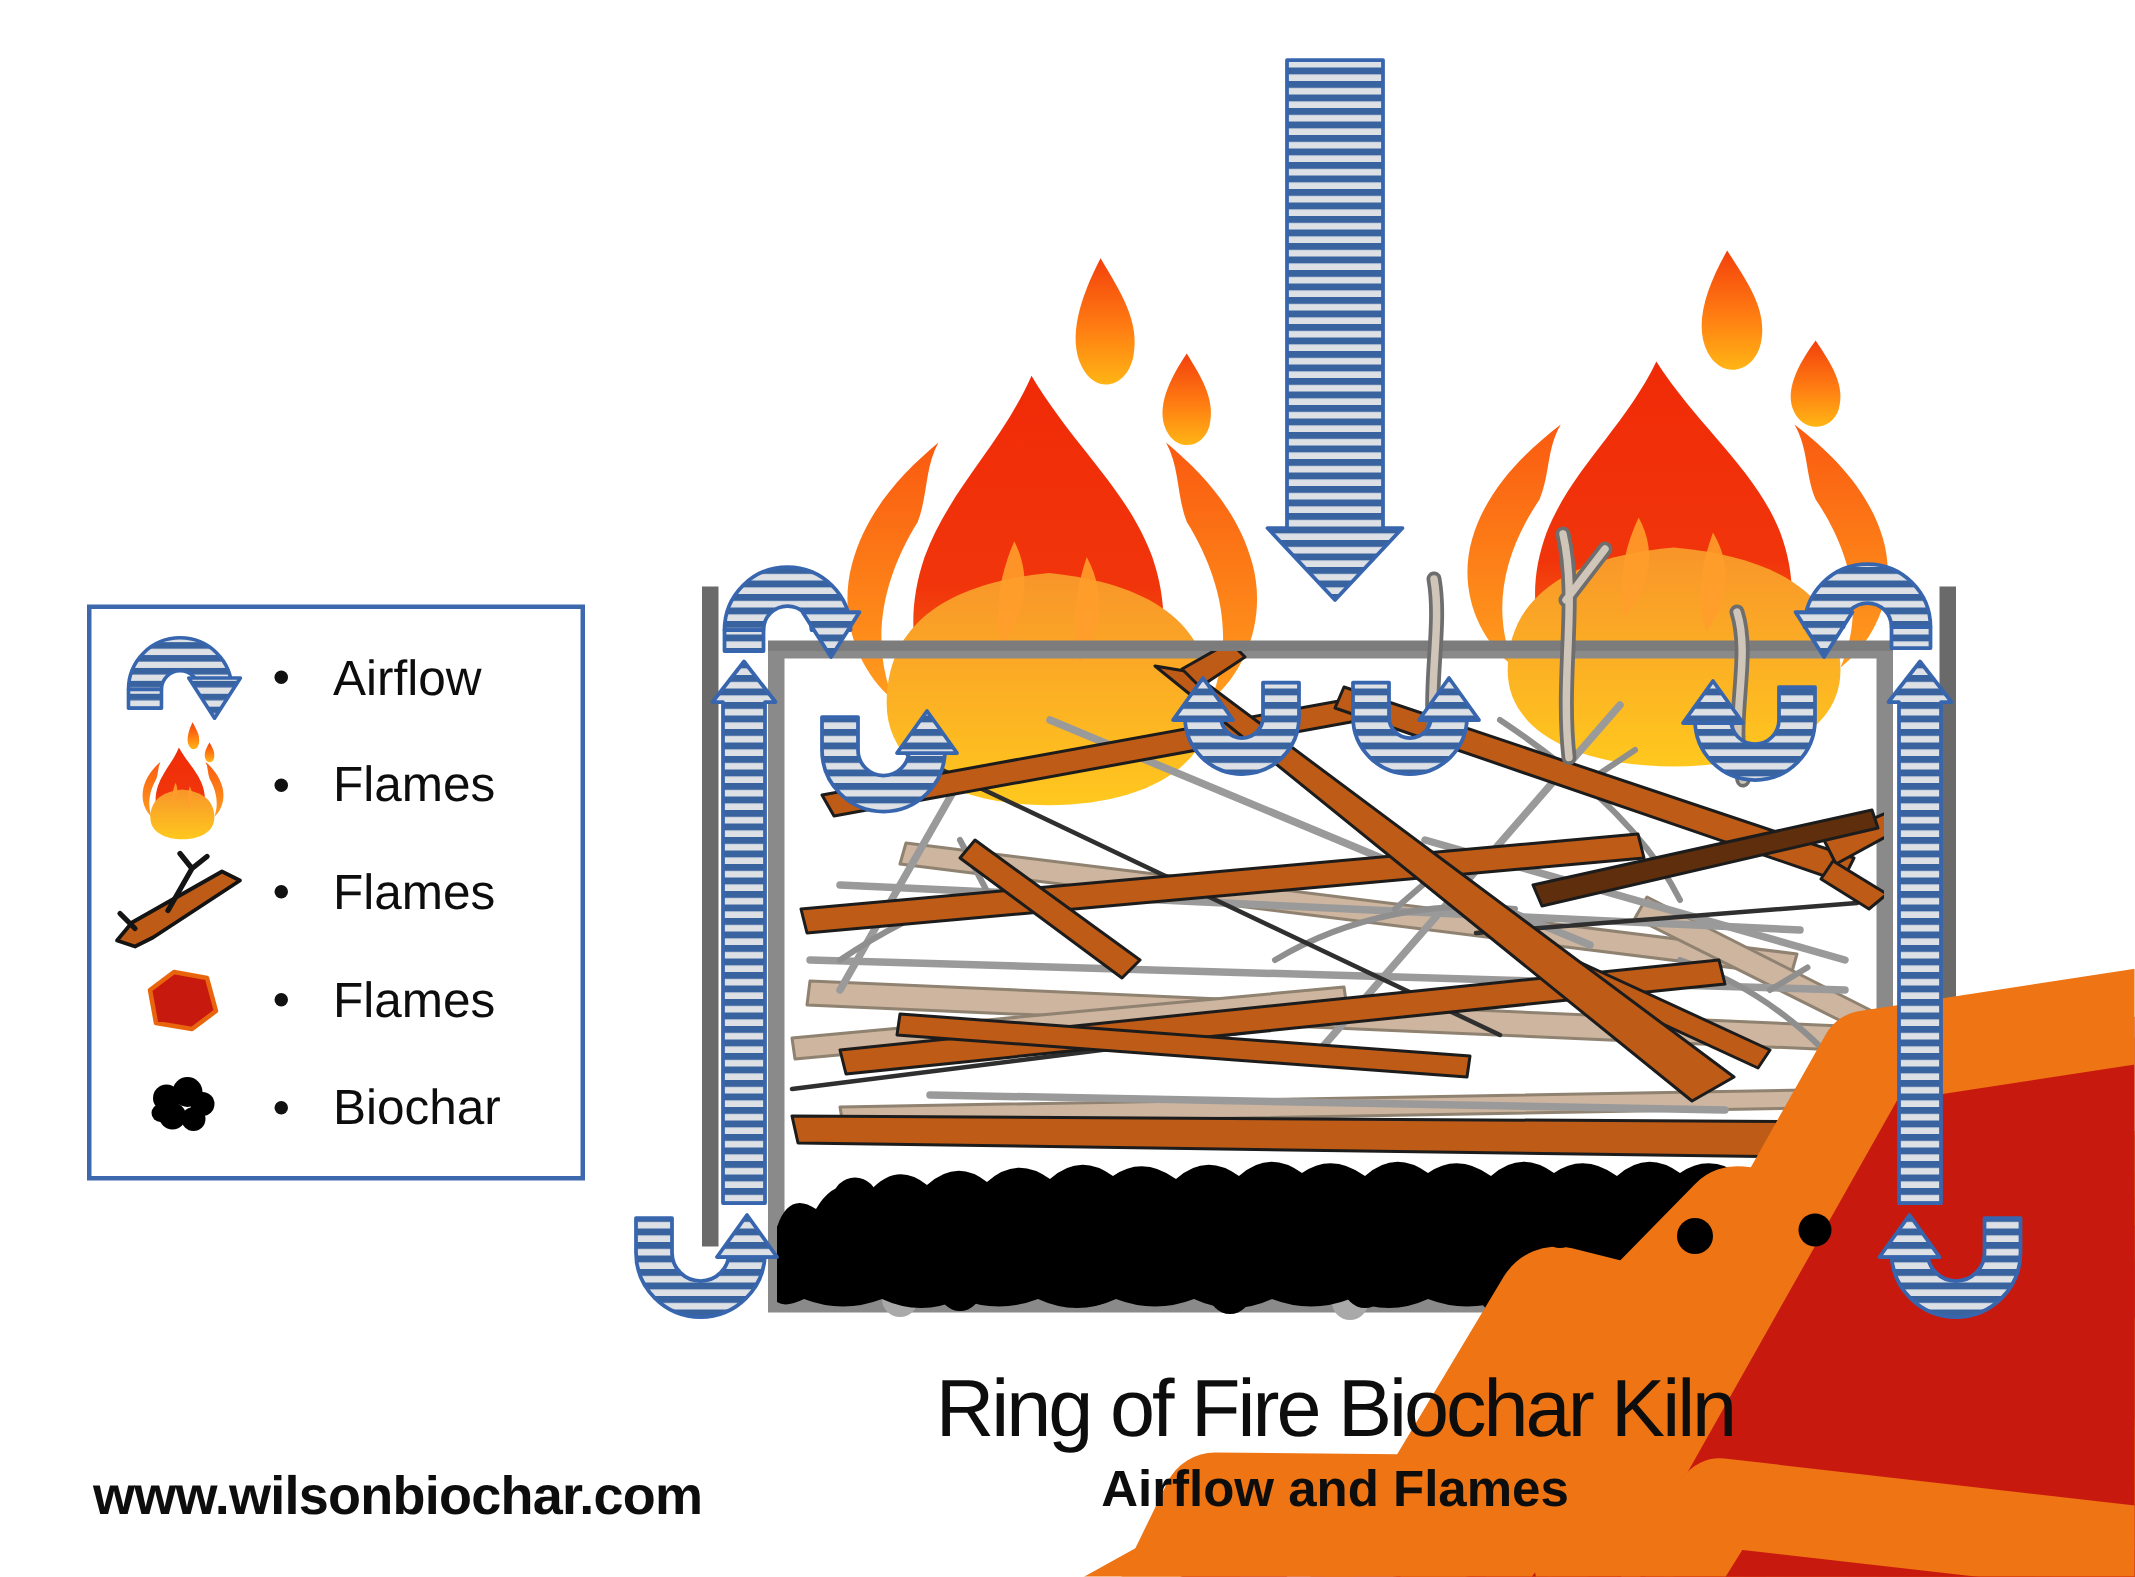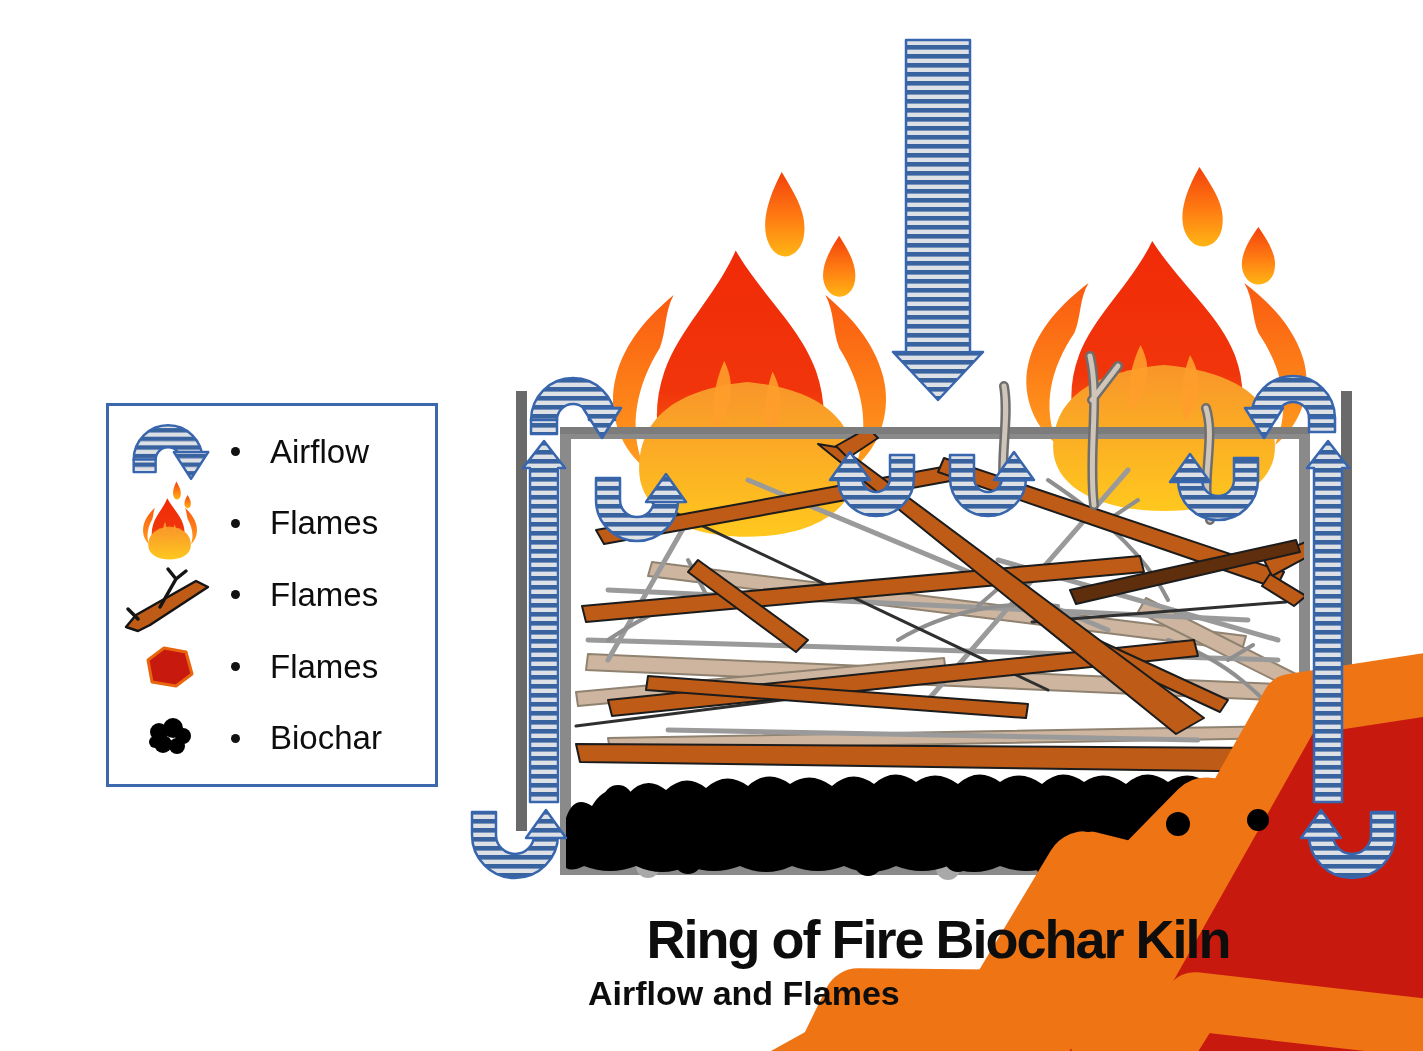--- a/index.html
+++ b/index.html
@@ -1,33 +1,33 @@
 <!DOCTYPE html>
 <html><head>
 <meta charset="utf-8">
 <style>
   html,body{margin:0;padding:0;background:#ffffff;}
   body{width:1423px;height:1051px;position:relative;overflow:hidden;
        font-family:"Liberation Sans", sans-serif;color:#111;}
-  .stage{position:absolute;inset:0;margin-left:48px;}
+  .stage{position:absolute;inset:0;}
   svg.scene{position:absolute;left:0;top:0;width:1423px;height:1051px;}
 
   
   .legend-box{position:absolute;left:58px;top:403px;width:332px;height:384px;
     background:#fff;border:3px solid #3E68AE;box-sizing:border-box;
     display:flex;flex-direction:column;justify-content:space-around;padding:10px 0;}
   .legend-row{display:flex;align-items:center;height:70px;}
   .legend-icon-cell{flex:0 0 122px;display:flex;justify-content:center;align-items:center;}
   .legend-bullet{width:9px;height:9px;border-radius:50%;background:#111;flex:0 0 9px;}
   .legend-label{margin-left:30px;font-size:33px;font-weight:500;color:#0d0d0d;}
 
   
   .title{position:absolute;left:540px;top:908px;width:700px;text-align:center;
-    font-size:54px;font-weight:700;letter-spacing:-2px;color:#0d0d0d;white-space:nowrap;}
-  .subtitle{position:absolute;left:540px;top:974px;width:700px;text-align:left;
+    font-size:54px;font-weight:400;letter-spacing:-2px;color:#0d0d0d;white-space:nowrap;}
+  .subtitle{position:absolute;left:540px;top:974px;width:700px;text-align:center;
     font-size:34px;font-weight:600;color:#0d0d0d;white-space:nowrap;}
   .website{position:absolute;left:62px;top:976px;font-size:36px;font-weight:700;
     letter-spacing:-0.5px;color:#0d0d0d;white-space:nowrap;}
 </style>
 </head>
 <body>
 
 <div class="stage">
 
 <svg class="scene" viewBox="0 0 1423 1051" aria-hidden="true">
@@ -323,14 +323,15 @@
       </svg>
     </span>
     <span class="legend-bullet"></span>
     <span class="legend-label">Biochar</span>
   </div>
 
 </div>
 
 <div class="title">Ring of Fire Biochar Kiln</div>
 <div class="subtitle">Airflow and Flames</div>
+<div class="website">www.wilsonbiochar.com</div>
 
 </div>
 
 </body></html>

